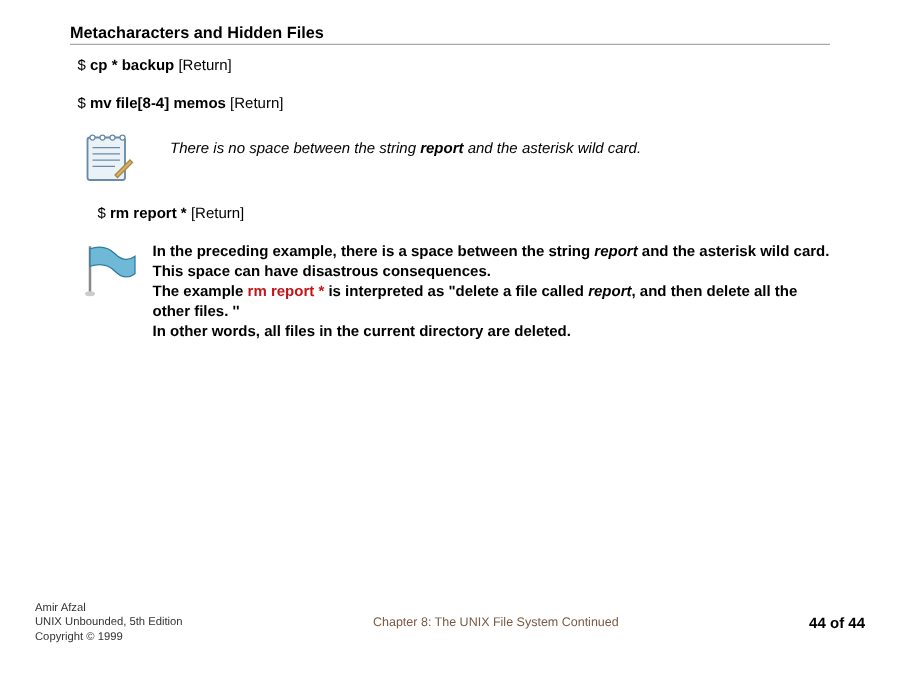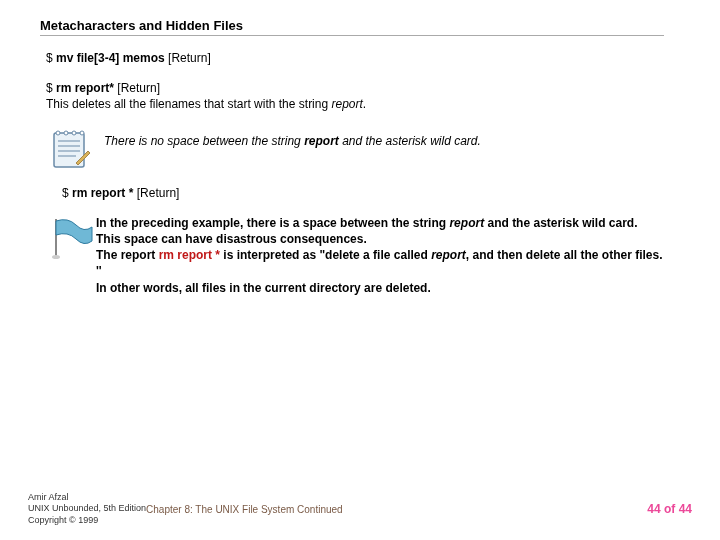--- a/index.html
+++ b/index.html
@@ -8,20 +8,21 @@
     height: 540px;
     background: #fff;
     font-family: Arial, Helvetica, sans-serif;
     font-size: 12px;
     color: #000;
     position: relative;
     overflow: hidden;
   }
   .slide {
     padding: 18px 56px 0 40px;
+    margin-left: 16px;
   }
   .title {
     font-weight: bold;
     font-size: 13px;
     margin-bottom: 2px;
   }
   .bullet-row {
     display: flex;
     align-items: center;
     gap: 6px;
@@ -50,91 +51,87 @@
     margin-left: 6px;
     margin-bottom: 14px;
     line-height: 1.35;
   }
   .cmd { }
   .ital { font-style: italic; }
   .bold { font-weight: bold; }
   .note-row {
     display: flex;
     align-items: flex-start;
-    gap: 10px;
+    gap: 26px;
     margin-left: 6px;
     margin-bottom: 14px;
   }
   .note-text {
     font-style: italic;
     line-height: 1.35;
     padding-top: 6px;
   }
   .warn-row {
     display: flex;
     align-items: flex-start;
+    gap: 10px;
     margin-left: 6px;
   }
   .warn-text {
     font-weight: bold;
     line-height: 1.35;
   }
   .warn-text .red { color: #c01818; font-weight: bold; }
   .icon-note svg, .icon-warn svg { display:block; }
   .footer {
     position: absolute;
-    left: 0; right: 0; bottom: 5px;
+    left: 0; right: 0; bottom: 16px;
     height: 44px;
     display: flex;
     align-items: center;
     justify-content: space-between;
     padding: 0 28px 8px 28px;
   }
   .footer-left {
     font-size: 9px;
     line-height: 1.25;
     color: #333;
   }
   .footer-center {
     font-size: 10px;
     color: #7a5a46;
-    text-align: left;
+    text-align: center;
     flex: 1;
   }
   .footer-right {
     font-size: 12px;
-    color: #ec4899;
+    color: #000000;
     font-weight: bold;
     white-space: nowrap;
   }
 </style>
 </head>
 <body>
 
 <div class="slide">
   <div class="title">Metacharacters and Hidden Files</div>
   <hr class="div">
 
   <div class="block">
-  </div>
-
-  <div class="block">
     <div class="cmd">
-      <span>$ </span><span class="bold">mv file[3-4] memos</span><span> [Return]</span>
+      <span>$ </span><span class="bold">cp * backup</span><span> [Return]</span>
     </div>
   </div>
 
   <div class="block">
     <div class="cmd">
-      <span>$ </span><span class="bold">rm report*</span><span> [Return]</span>
-    </div>
-    <div>
-      <span>This deletes all the filenames that start with the string </span><span class="ital">report</span><span>.</span>
+      <span>$ </span><span class="bold">mv file[8-4] memos</span><span> [Return]</span>
     </div>
   </div>
+
 
   <div class="note-row">
     <span class="icon-note">
       <svg width="48" height="44" viewBox="0 0 48 44">
         <rect x="8" y="6" width="30" height="34" rx="2" fill="#eaf2f8" stroke="#6a8aa8" stroke-width="1.5"></rect>
         <line x1="12" y1="14" x2="34" y2="14" stroke="#6a8aa8" stroke-width="1"></line>
         <line x1="12" y1="19" x2="34" y2="19" stroke="#6a8aa8" stroke-width="1"></line>
         <line x1="12" y1="24" x2="34" y2="24" stroke="#6a8aa8" stroke-width="1"></line>
         <line x1="12" y1="29" x2="30" y2="29" stroke="#6a8aa8" stroke-width="1"></line>
         <circle cx="12" cy="6" r="2" fill="#fff" stroke="#6a8aa8"></circle>
@@ -161,21 +158,21 @@
         <line x1="10" y1="4" x2="10" y2="42" stroke="#888" stroke-width="2"></line>
         <path d="M10 6 Q22 2 30 10 Q38 18 46 12 L46 26 Q38 32 30 24 Q22 16 10 20 Z" fill="#6fb8d6" stroke="#2e7ba0" stroke-width="1"></path>
         <ellipse cx="10" cy="42" rx="4" ry="2" fill="#ccc"></ellipse>
       </svg>
     </span>
     <div class="warn-text">
       <div>
         <span>In the preceding example, there is a space between the string </span><span class="ital">report</span><span> and the asterisk wild card. This space can have disastrous consequences.</span>
       </div>
       <div>
-        <span>The report </span><span class="red">rm report *</span><span> is interpreted as "delete a file called </span><span class="ital">report</span><span>, and then delete all the other files. ''</span>
+        <span>The example </span><span class="red">rm report *</span><span> is interpreted as "delete a file called </span><span class="ital">report</span><span>, and then delete all the other files. ''</span>
       </div>
       <div>In other words, all files in the current directory are deleted.</div>
     </div>
   </div>
 </div>
 
 <div class="footer">
   <div class="footer-left">
     <div>Amir Afzal</div>
     <div>UNIX Unbounded, 5th Edition</div>

